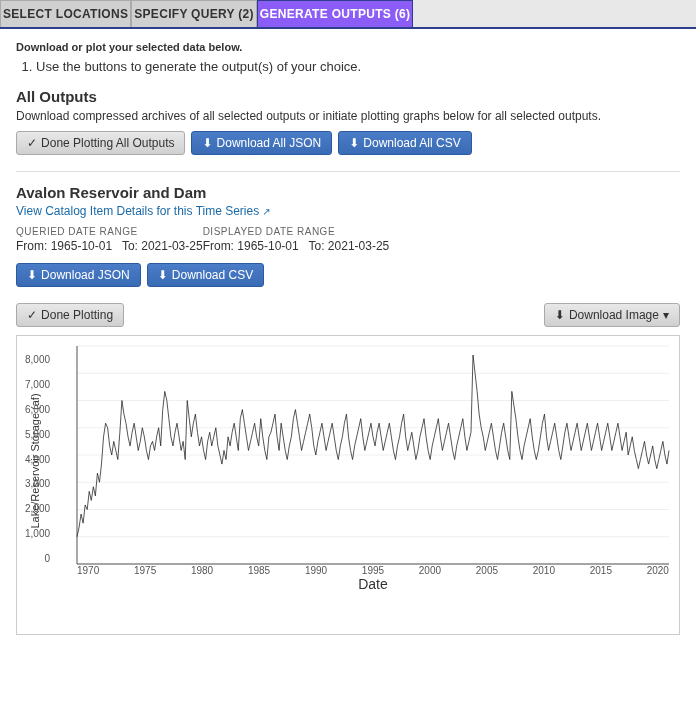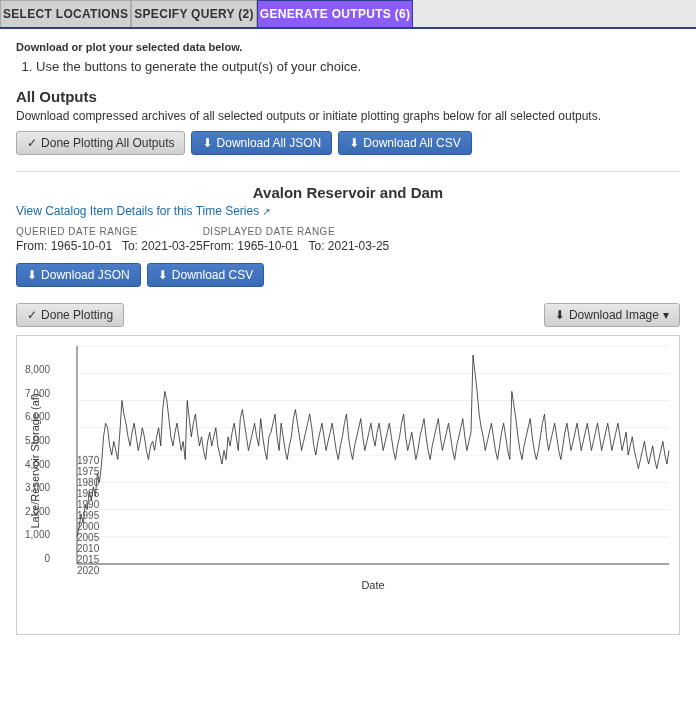--- a/index.html
+++ b/index.html
@@ -98,21 +98,20 @@
     hr.divider {
       border: none;
       border-top: 1px solid #ddd;
       margin: 12px 0;
     }
 
     .location-title {
       font-size: 15px;
       font-weight: bold;
       margin-bottom: 2px;
-      text-align: center;
     }
 
     .series-title {
       font-size: 13px;
       font-weight: bold;
       margin-bottom: 4px;
     }
 
     .catalog-link {
       color: #1a6aa8;
@@ -169,41 +168,40 @@
 
     .chart-wrapper {
       position: relative;
       width: 100%;
       height: 100%;
     }
 
     .y-axis-labels {
       position: absolute;
       left: -52px;
-      top: 18px;
+      top: 8px;
       bottom: 30px;
       display: flex;
       flex-direction: column;
       justify-content: space-between;
       align-items: flex-end;
     }
 
     .y-axis-labels span {
       font-size: 10px;
       color: #555;
     }
 
     .x-axis-labels {
       position: absolute;
       bottom: 18px;
       left: 0;
       right: 0;
       display: flex;
       justify-content: space-between;
-      flex-direction: column;
     }
 
     .x-axis-labels span {
       font-size: 10px;
       color: #555;
     }
 
     svg.chart-svg {
       width: 100%;
       height: 100%;
@@ -382,19 +380,19 @@
         <span>1990</span>
         <span>1995</span>
         <span>2000</span>
         <span>2005</span>
         <span>2010</span>
         <span>2015</span>
         <span>2020</span>
       </div>
 
       <div style="position:absolute; bottom:2px; left:0; right:0; text-align:center;">
-        <span style="font-size:11px; color:#333;">Date</span>
+        <span style="font-size:14px; color:#333;">Date</span>
       </div>
 
     </div>
   </div>
 
 </div>
 
 </body></html>

